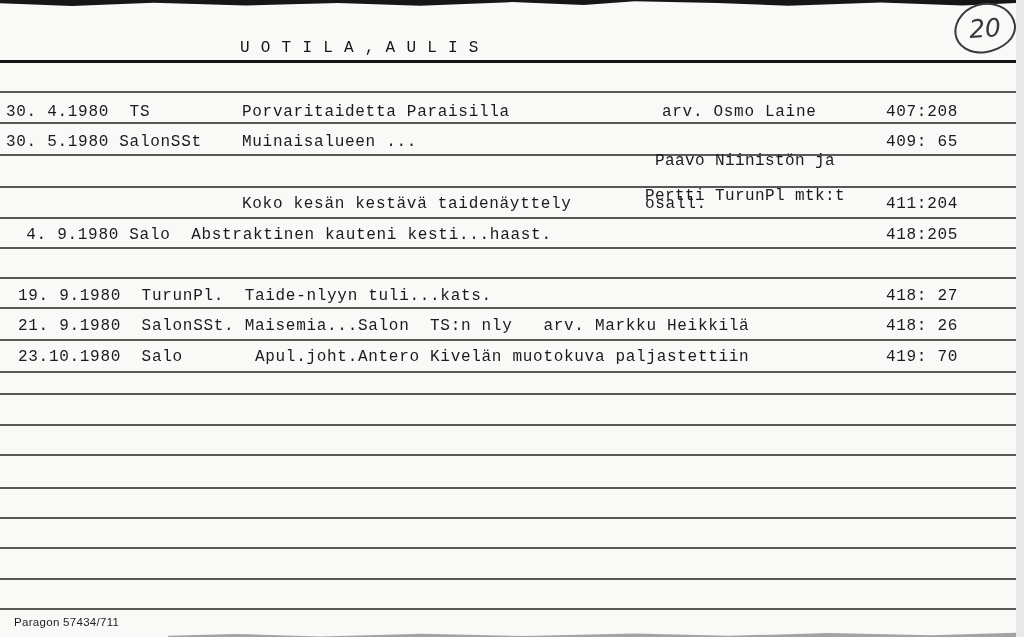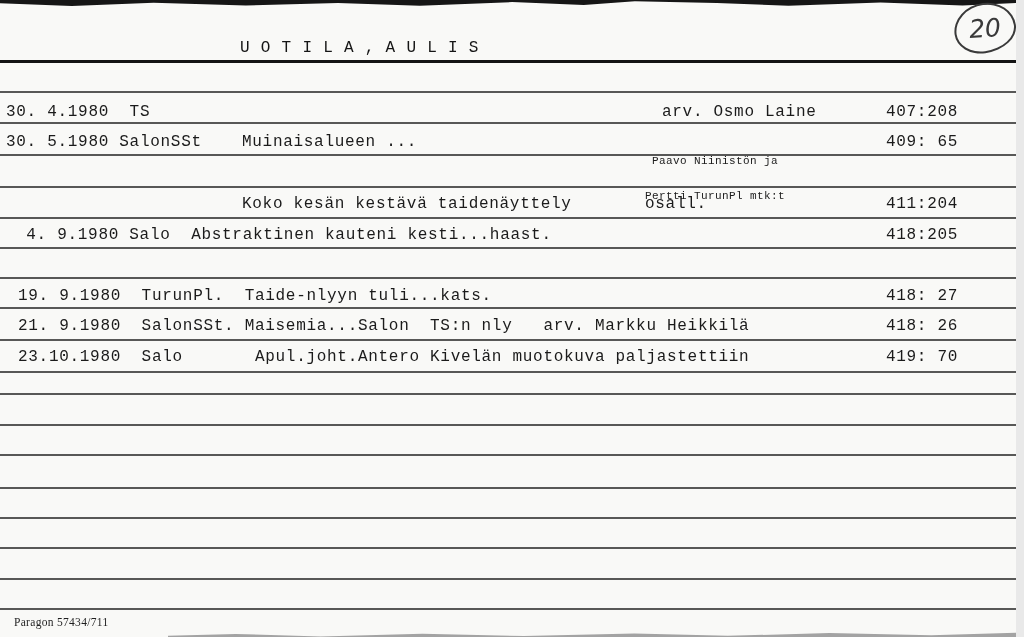--- a/index.html
+++ b/index.html
@@ -39,27 +39,27 @@
   
   .row{position:absolute;left:0;width:1024px;height:20px;font-size:16px;letter-spacing:.7px;white-space:pre;}
   .row span{position:absolute;top:0;white-space:pre;text-align:center;}
   .r1{top:103px}.r2{top:133px}.r3{top:164px}.r4{top:195px}.r5{top:226px}
   .r6{top:256px}.r7{top:287px}.r8{top:317px}.r9{top:348px}
   .c-left{left:6px}
   .c-title{left:242px}
   .c-note{left:645px}
   .r1 .c-note{left:662px}
   .c-ref{left:858px;width:128px;text-align:right}
-  .note-2line{position:absolute;left:645px;top:-13px;line-height:11.5px;font-size:11px;letter-spacing:.4px;}
+  .note-2line{position:absolute;left:645px;top:-13px;line-height:11.5px;font-size:16px;letter-spacing:.4px;}
   .line-a{left:16px}
   .line-b{left:18px}
   
   .imprint{
     position:absolute;top:616px;left:14px;
-    font-family:Liberation Serif, serif;
+    font-family:Liberation Sans, sans-serif;
     font-size:11.5px;color:#1e1e1e;letter-spacing:.3px;
   }
 </style>
 </head>
 <body>
 
 <div class="card">
 
   <div class="edge-top"></div>
 
@@ -86,20 +86,21 @@
       <div class="rule" style="top: 454px;"></div>
       <div class="rule" style="top: 487px;"></div>
       <div class="rule" style="top: 517px;"></div>
       <div class="rule" style="top: 547px;"></div>
       <div class="rule" style="top: 578px;"></div>
       <div class="rule" style="top: 608px;"></div>
     </div>
 
   <div class="row r1">
     <span class="c-left">30. 4.1980  TS</span>
+    <span class="c-title">Porvaritaidetta Paraisilla</span>
     <span class="c-note">arv. Osmo Laine</span>
     <span class="c-ref">407:208</span>
   </div>
 
   <div class="row r2">
     <span class="c-left">30. 5.1980 SalonSSt</span>
     <span class="c-title">Muinaisalueen ...</span>
     <span class="note-2line">
       <div>Paavo Niinistön ja</div>
       <div>Pertti TurunPl mtk:t</div>

